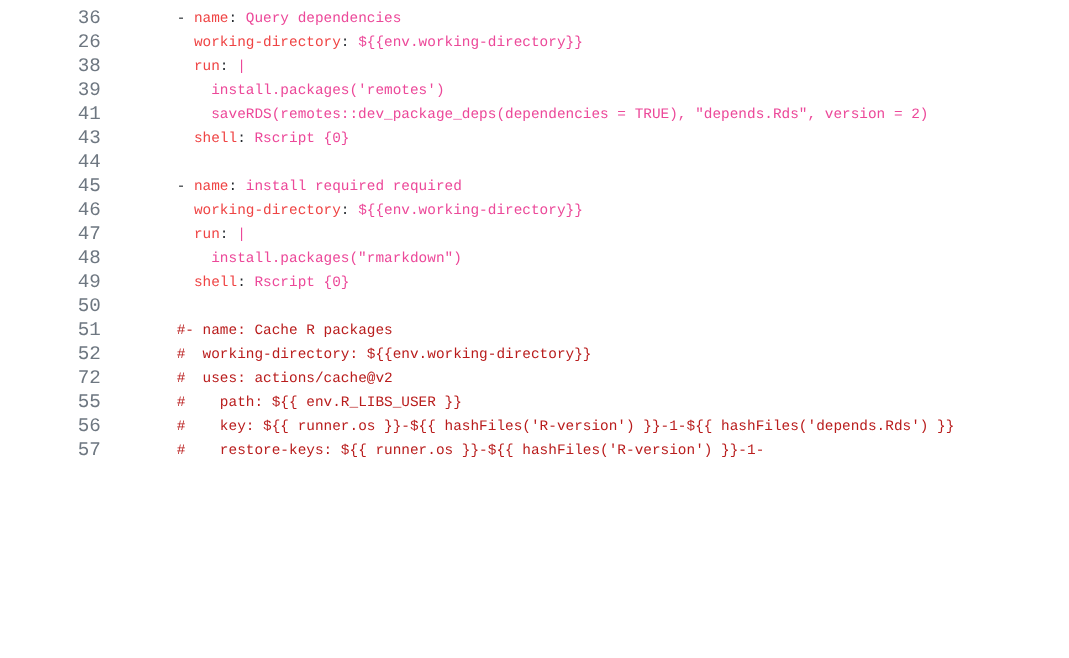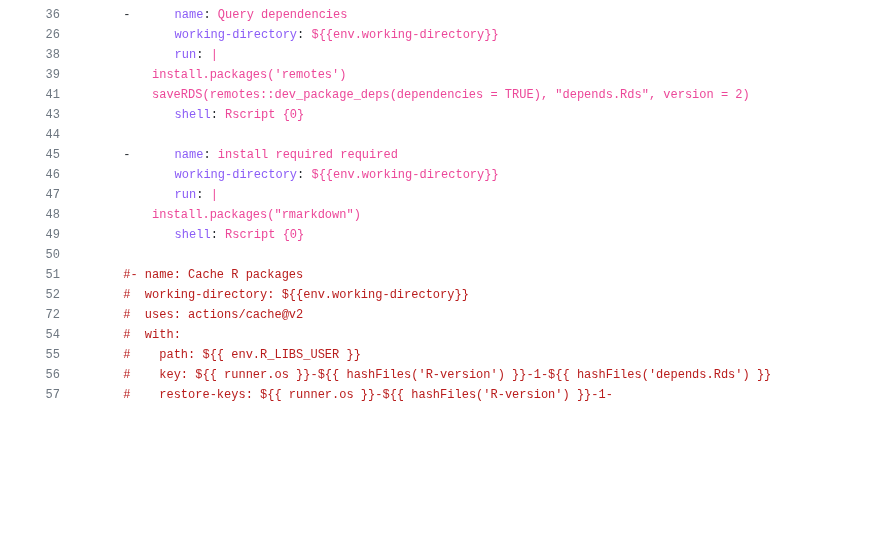--- a/index.html
+++ b/index.html
@@ -19,27 +19,28 @@
     align-items: flex-start;
     min-height: 20px;
   }
   .line-number {
     width: 60px;
     text-align: right;
     padding-right: 20px;
     color: #6e7781;
     user-select: none;
     flex-shrink: 0;
-    font-size: 12px;
+    font-size: 16px;
+    margin-left: 24px;
   }
   .code {
     white-space: pre;
     flex: 1;
   }
-  .pl-e { color: #8b5cf6; margin-left: 37px; }       
+  .pl-e { color: #ef4444; }       
   .pl-s { color: #ec4899; }       
   .pl-c { color: #b91c1c; }       
   .plain { color: #24292e; }
 </style>
 </head>
 <body>
 
 <div class="code-container" id="code-root">
     <div class="line">
       <div class="line-number">36</div>
@@ -99,24 +100,20 @@
     </div>
     <div class="line">
       <div class="line-number">52</div>
       <div class="code"><span class="plain">      </span><span class="pl-c">#  working-directory: ${{env.working-directory}}</span></div>
     </div>
     <div class="line">
       <div class="line-number">72</div>
       <div class="code"><span class="plain">      </span><span class="pl-c">#  uses: actions/cache@v2</span></div>
     </div>
     <div class="line">
-      <div class="line-number">54</div>
-      <div class="code"><span class="plain">      </span><span class="pl-c">#  with:</span></div>
-    </div>
-    <div class="line">
       <div class="line-number">55</div>
       <div class="code"><span class="plain">      </span><span class="pl-c">#    path: ${{ env.R_LIBS_USER }}</span></div>
     </div>
     <div class="line">
       <div class="line-number">56</div>
       <div class="code"><span class="plain">      </span><span class="pl-c">#    key: ${{ runner.os }}-${{ hashFiles('R-version') }}-1-${{ hashFiles('depends.Rds') }}</span></div>
     </div>
     <div class="line">
       <div class="line-number">57</div>
       <div class="code"><span class="plain">      </span><span class="pl-c">#    restore-keys: ${{ runner.os }}-${{ hashFiles('R-version') }}-1-</span></div>

